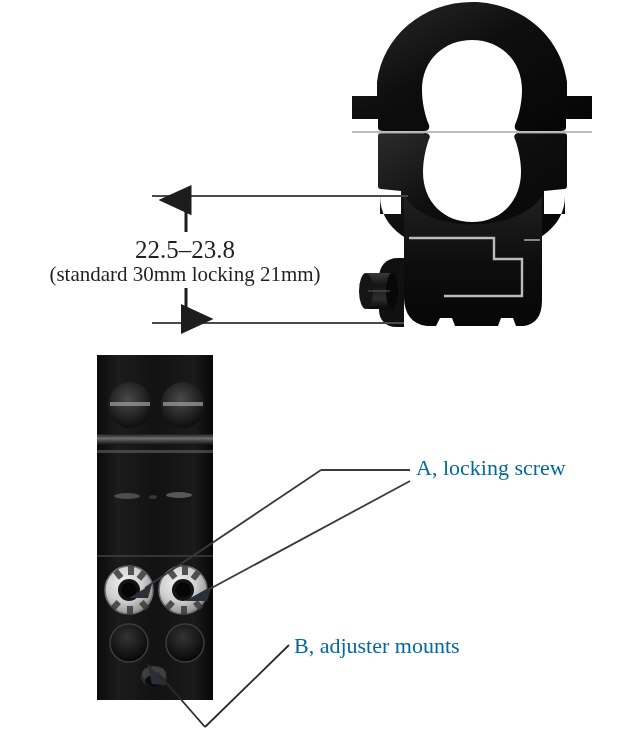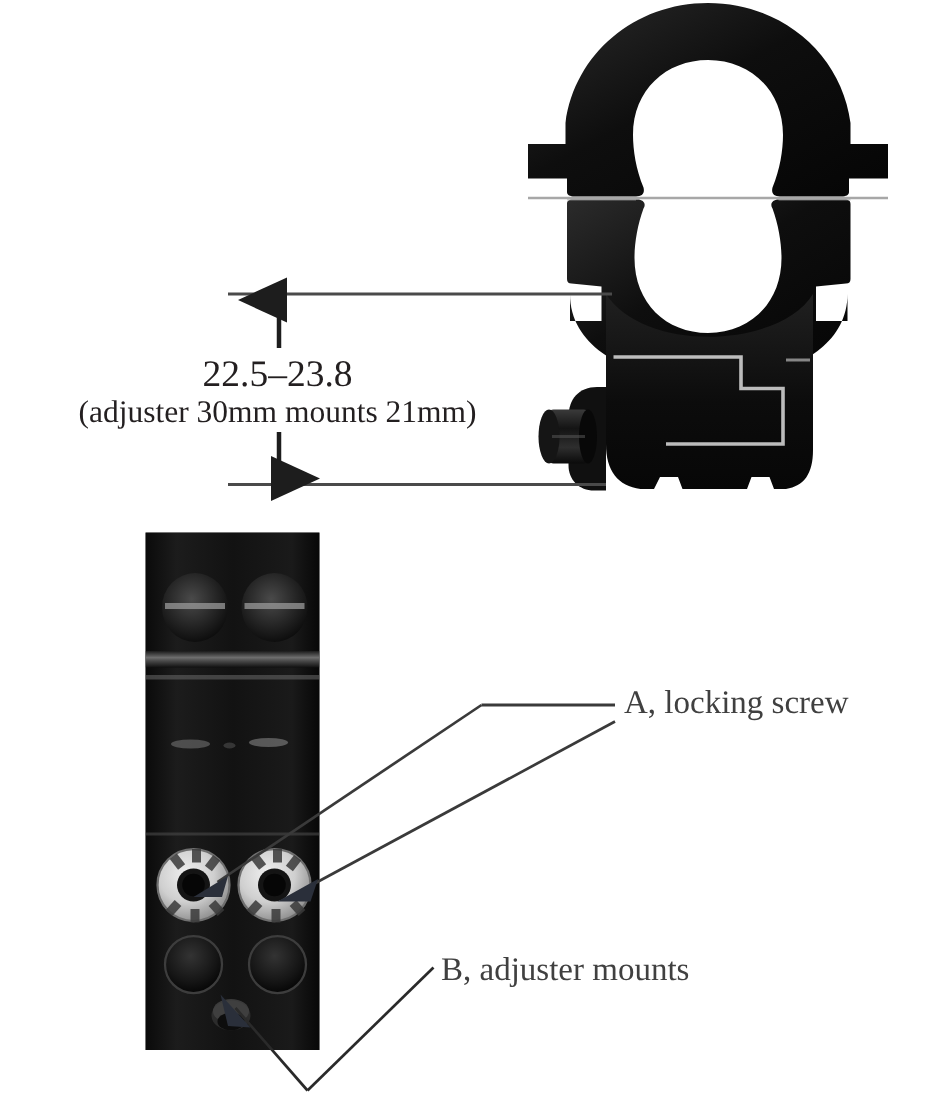--- a/index.html
+++ b/index.html
@@ -36,21 +36,21 @@
   #dim-note {
     left: 0px;
     top: 262px;
     width: 370px;
     font-size: 21px;
   }
 
   
   .callout-label {
     position: absolute;
-    color: #404040;
+    color: #0369a1;
     font-family: "Liberation Serif", serif;
     font-size: 22px;
     white-space: nowrap;
   }
   #label-a { left: 416px; top: 455px; }
   #label-b { left: 294px; top: 633px; }
 
   
   svg.overlay {
     position: absolute;
@@ -190,21 +190,21 @@
 
     <line x1="152" y1="196" x2="408" y2="196" stroke="#4a4a4a" stroke-width="2"></line>
     <line x1="152" y1="323" x2="404" y2="323" stroke="#4a4a4a" stroke-width="2"></line>
 
     <line x1="186" y1="232" x2="186" y2="200" stroke="#1d1d1d" stroke-width="3" marker-end="url(#arrUp)"></line>
 
     <line x1="186" y1="288" x2="186" y2="319" stroke="#1d1d1d" stroke-width="3" marker-end="url(#arrDown)"></line>
   </svg>
 
   <div class="dim-text" id="dim-value">22.5–23.8</div>
-  <div class="dim-text" id="dim-note">(adjuster 30mm mounts 21mm)</div>
+  <div class="dim-text" id="dim-note">(standard 30mm locking 21mm)</div>
 
   <div class="abs" id="photo-mount">
     <svg width="116" height="345" viewBox="0 0 116 345" xmlns="http://www.w3.org/2000/svg">
       <defs>
         <linearGradient id="pbg" x1="0" y1="0" x2="1" y2="0">
           <stop offset="0%" stop-color="#0a0a0a"></stop>
           <stop offset="18%" stop-color="#1c1c1c"></stop>
           <stop offset="50%" stop-color="#121212"></stop>
           <stop offset="84%" stop-color="#1a1a1a"></stop>
           <stop offset="100%" stop-color="#070707"></stop>

